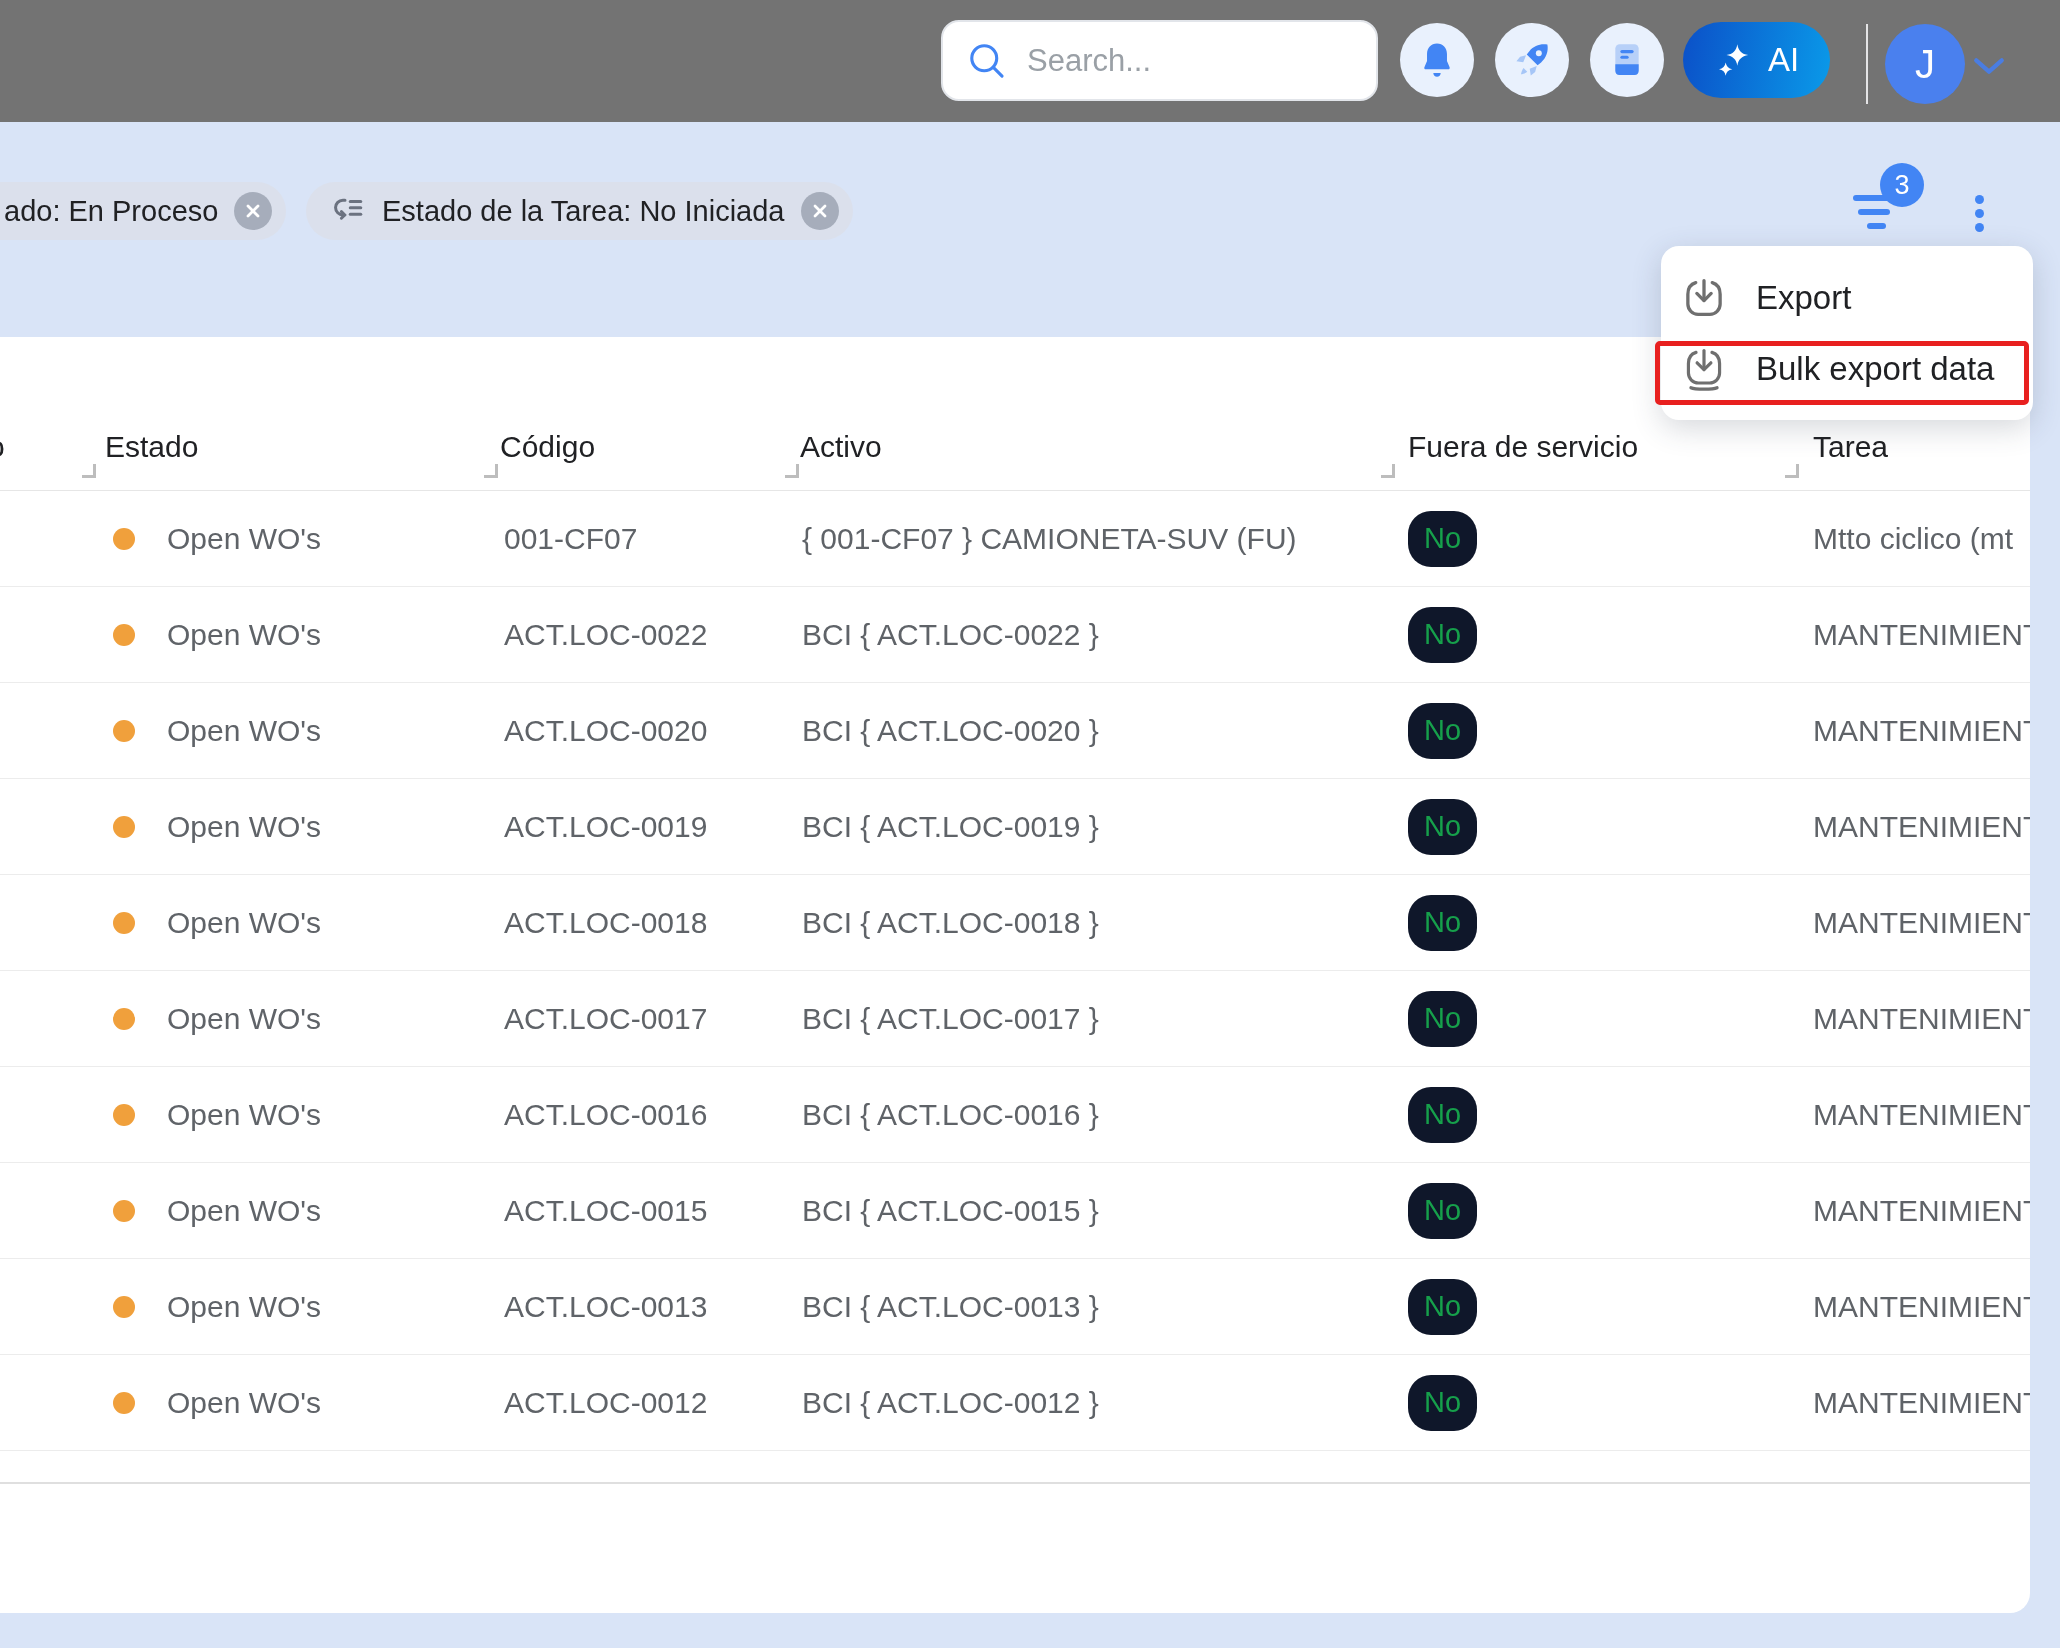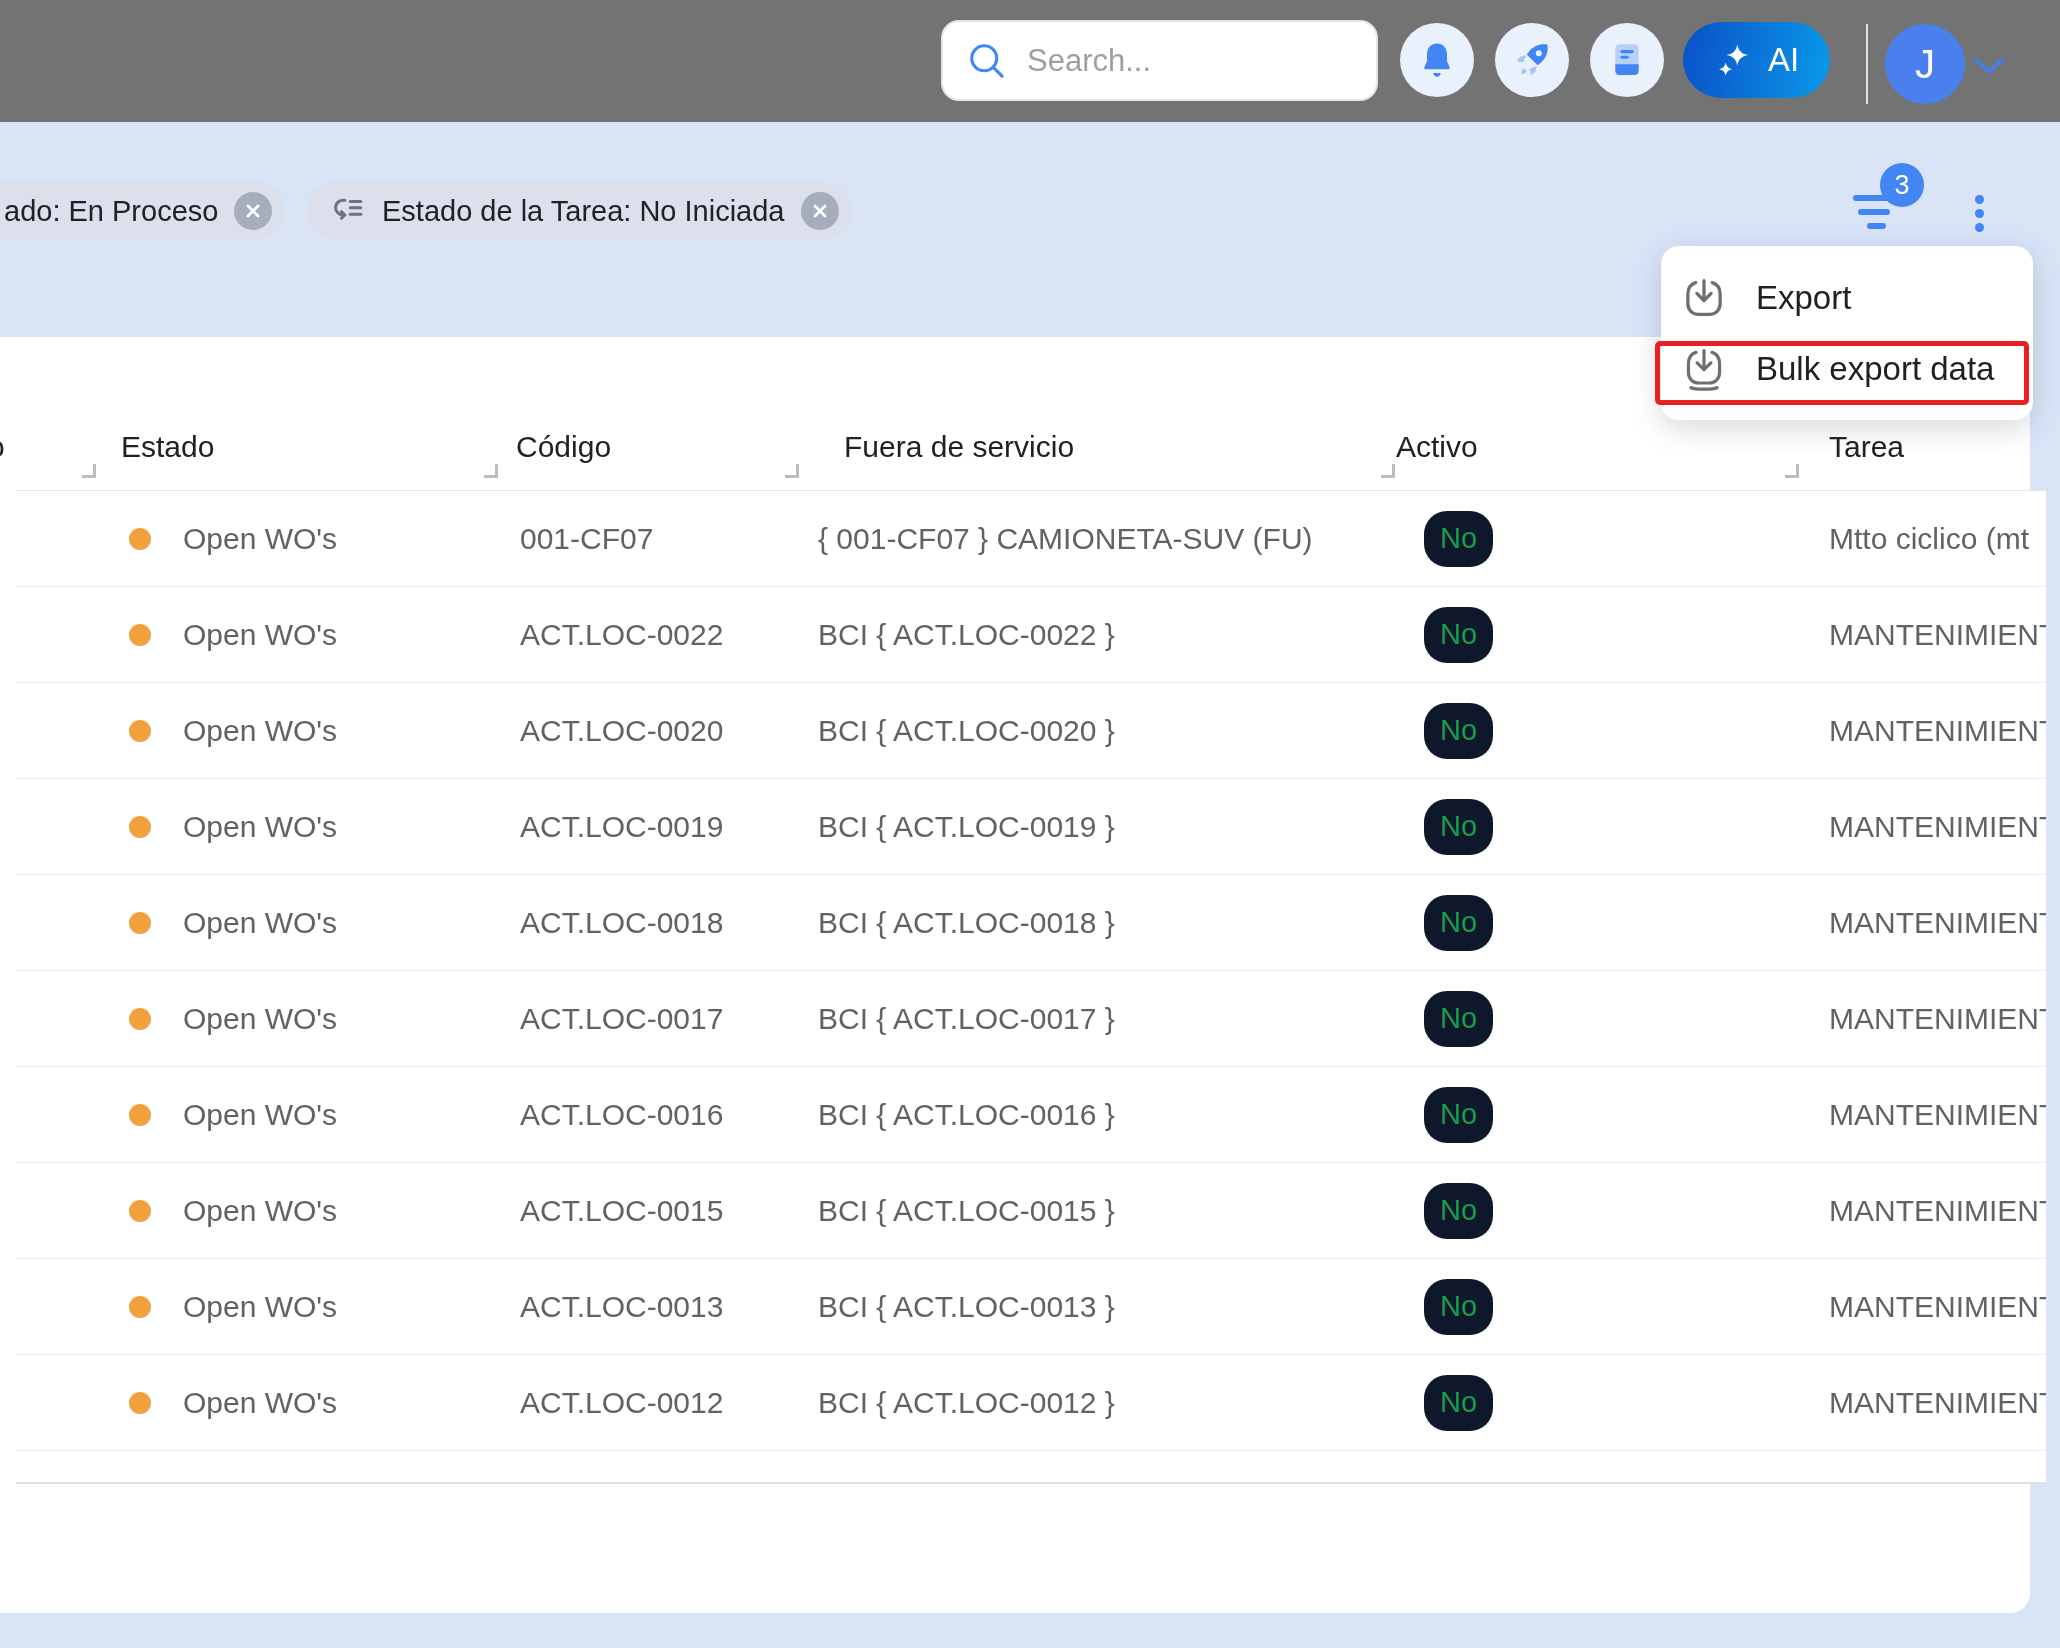--- a/index.html
+++ b/index.html
@@ -48,21 +48,21 @@
   
   .menu { position:absolute; left:1661px; top:246px; width:372px; height:174px; background:#fff; border-radius:18px;
     box-shadow:0 8px 30px rgba(50,60,80,.20); z-index:6; padding-top:16px; }
   .menu-item { height:71px; display:flex; align-items:center; padding-left:21px; gap:30px; font-size:33px; color:#202124; cursor:pointer; }
   .red-highlight { position:absolute; left:1655px; top:341px; width:374px; height:64px; border:5px solid #e8201f;
     border-radius:5px; z-index:7; pointer-events:none; }
 
   
   .card { position:absolute; left:-40px; top:337px; width:2070px; height:1276px; background:#fff;
     border-radius:0 20px 20px 0; z-index:1; }
-  .table-wrap { position:absolute; left:0; top:337px; width:2030px; z-index:2;margin-left:16px; }
+  .table-wrap { position:absolute; left:0; top:337px; width:2030px; z-index:2; }
   .tgrid { display:grid; grid-template-columns:105px 395px 300px 580px 405px 245px; align-items:center; }
   .thead { height:154px; border-bottom:1px solid #e6e6e6; align-items:start; }
   .th { padding-top:93px; font-size:30px; color:#202124; white-space:nowrap; cursor:pointer; }
   .th.pad28 { padding-left:28px; }
   .clipped-header { position:absolute; left:-12px; top:430px; font-size:30px; color:#202124; z-index:2; }
   .resize-mark { position:absolute; top:464px; width:14px; height:14px; border-right:3px solid #bdbdbd;
     border-bottom:3px solid #bdbdbd; z-index:2; cursor:col-resize; }
   .trow { height:96px; border-bottom:1px solid #ececec; background:#fff; cursor:pointer; }
   .cell { font-size:30px; color:#5f6368; white-space:nowrap; }
   .c-estado { display:flex; align-items:center; gap:32px; padding-left:8px; }
@@ -180,22 +180,22 @@
 
   <div class="card"></div>
 
   <span class="clipped-header">o</span>
 
   <div class="table-wrap">
     <div class="tgrid thead">
       <div class="th"></div>
       <div class="th">Estado</div>
       <div class="th">Código</div>
+      <div class="th">Activo</div>
       <div class="th pad28">Fuera de servicio</div>
-      <div class="th">Activo</div>
       <div class="th pad28">Tarea</div>
     </div>
     <div id="table-body">
     <div class="tgrid trow">
       <div class="cell"></div>
       <div class="cell c-estado">
         <span class="dot"></span>
         <span>Open WO's</span>
       </div>
       <div class="cell c-codigo">001-CF07</div>

